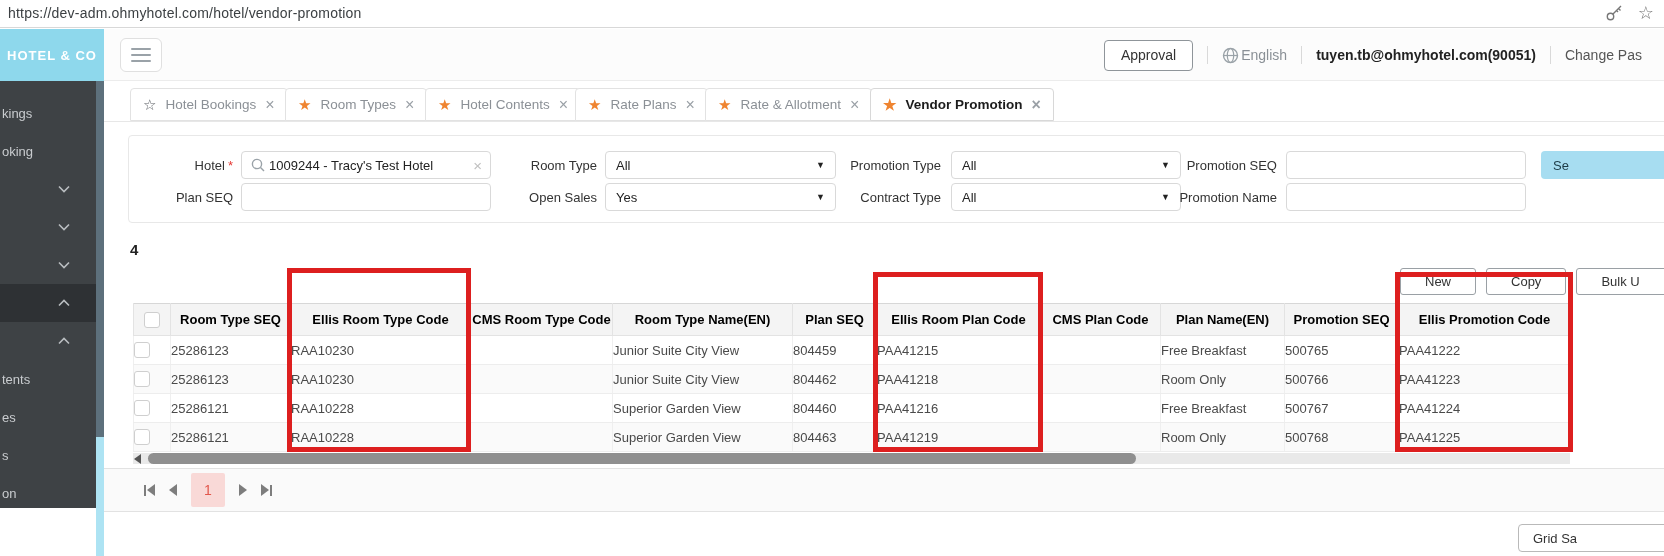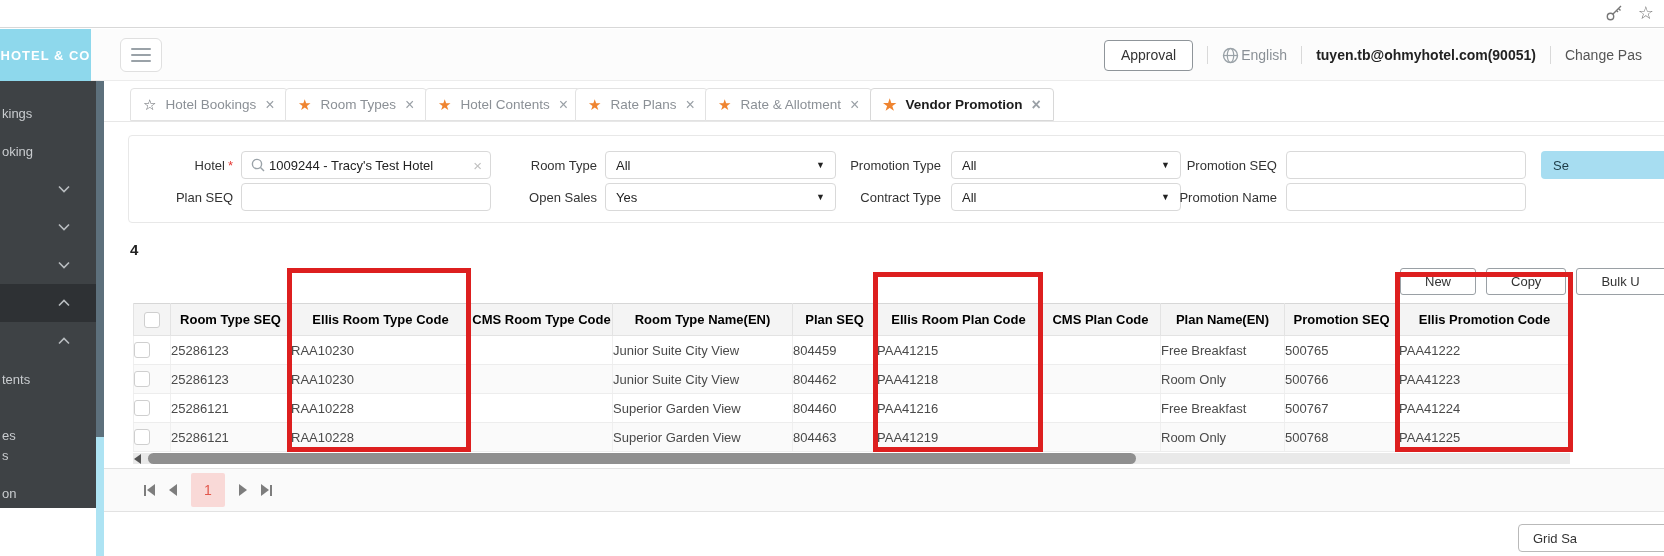--- a/index.html
+++ b/index.html
@@ -6,21 +6,21 @@
   html,body { width:1664px; height:556px; overflow:hidden; font-family:"Liberation Sans", sans-serif; background:#fff; }
   .screen { position:relative; width:1664px; height:556px; }
 
   
   .browser-bar { position:absolute; left:0; top:0; width:1664px; height:28px; background:#fff; border-bottom:1px solid #d8d8d8; }
   .url-text { position:absolute; left:8px; top:5px; font-size:14px; color:#3c4043; letter-spacing:.2px; }
   .browser-icons { position:absolute; right:10px; top:3px; display:flex; gap:14px; align-items:center; }
 
   
   .app-header { position:absolute; left:0; top:29px; width:1664px; height:52px; background:#fcfcfc; border-bottom:1px solid #ececec; }
-  .logo { position:absolute; left:0; top:0; width:91px; height:52px; background:#8ed8ec; color:#fff; font-weight:bold; font-size:13px; letter-spacing:1px; display:flex; align-items:center; justify-content:center; overflow:hidden; white-space:nowrap; }
+  .logo { position:absolute; left:0; top:0; width:104px; height:52px; background:#8ed8ec; color:#fff; font-weight:bold; font-size:13px; letter-spacing:1px; display:flex; align-items:center; justify-content:center; overflow:hidden; white-space:nowrap; }
   .hamburger { position:absolute; left:120px; top:9px; width:42px; height:34px; background:#fff; border:1px solid #e0e0e0; border-radius:6px; display:flex; flex-direction:column; align-items:center; justify-content:center; gap:4px; cursor:pointer; }
   .hamburger i { display:block; width:20px; height:2px; background:#9aa2a8; border-radius:1px; }
   .header-right { position:absolute; right:0; top:0; height:52px; display:flex; align-items:center; gap:14px; padding-right:22px; white-space:nowrap; }
   .btn-approval { height:31px; padding:0 16px; background:#fff; border:1px solid #8f959a; border-radius:4px; font-size:14px; color:#333; cursor:pointer; }
   .hdr-div { width:1px; height:18px; background:#d9d9d9; }
   .lang { display:flex; align-items:center; gap:2px; color:#8a9096; font-size:14px; }
   .user-email { font-size:14px; font-weight:bold; color:#222; }
   .change-pass { font-size:14px; color:#555; }
 
   
@@ -101,20 +101,21 @@
   .box3 { left:1291px; top:191px; width:178px; height:180px; }
 
   svg { display:block; }
 </style>
 </head>
 <body>
 
 <div class="screen">
 
   <div class="browser-bar">
+    <span class="url-text">https://dev-adm.ohmyhotel.com/hotel/vendor-promotion</span>
     <div class="browser-icons">
       <span>
         <svg width="19" height="19" viewBox="0 0 19 19">
             <circle cx="5.5" cy="13.5" r="3.2" fill="none" stroke="#777" stroke-width="1.4"></circle>
             <path d="M8 11 L16 3 M13.5 5.5 L15.5 7.5 M11.5 7.5 L13 9" stroke="#777" stroke-width="1.4" fill="none"></path>
           </svg>
       </span>
       <span style="color:#777;font-size:18px;line-height:1;">☆</span>
     </div>
   </div>
@@ -189,21 +190,21 @@
         <span class="side-label"></span>
       <span class="side-chev">
           <svg width="12" height="8" viewBox="0 0 12 8">
             <polyline points="1,6.5 6,1.5 11,6.5" fill="none" stroke="#b9bdc0" stroke-width="1.6"></polyline>
           </svg>
         </span>
       </div>
     <div class="side-item" style="top:279px">
         <span class="side-label">tents</span>
       </div>
-    <div class="side-item" style="top:335px">
+    <div class="side-item" style="top:317px">
         <span class="side-label">es</span>
       </div>
     <div class="side-item" style="top:355px">
         <span class="side-label">s</span>
       </div>
     <div class="side-item" style="top:393px">
         <span class="side-label">on</span>
       </div>
   </div>
   <div class="side-scroll">

